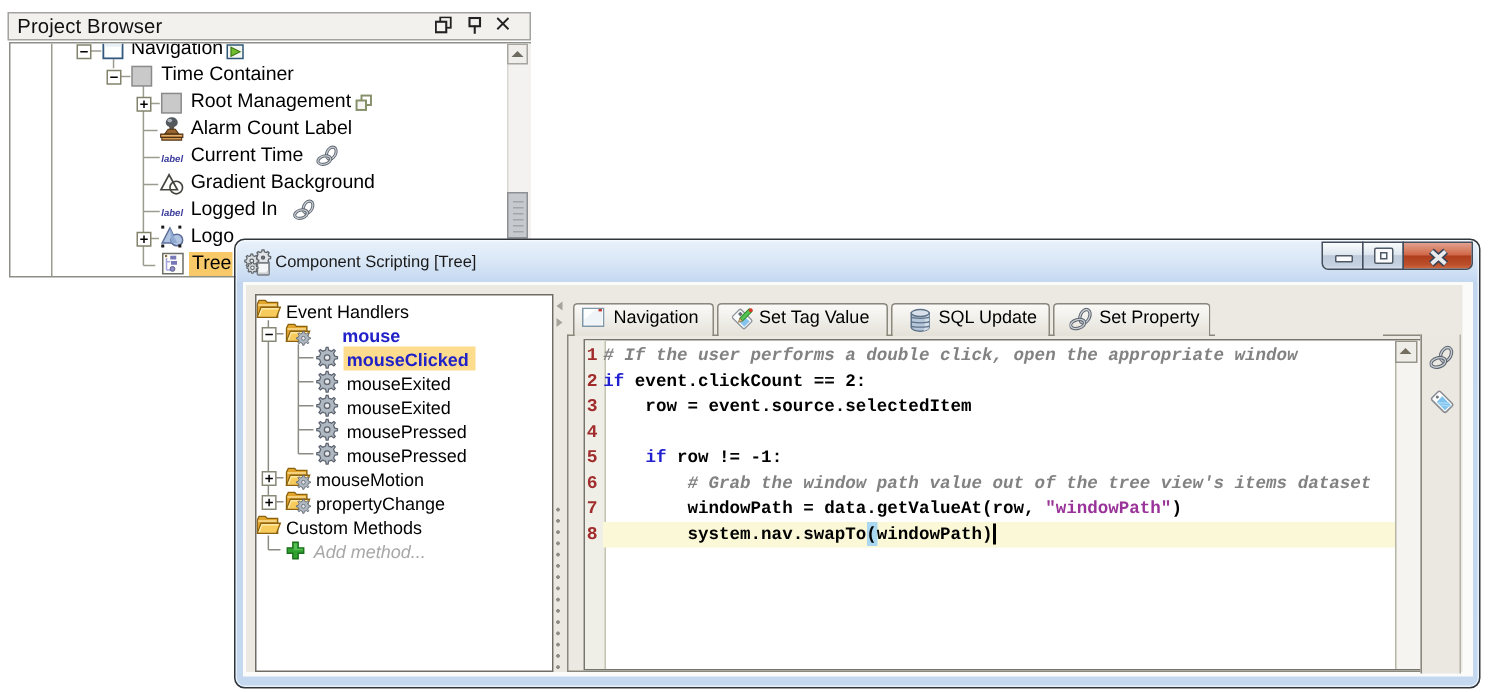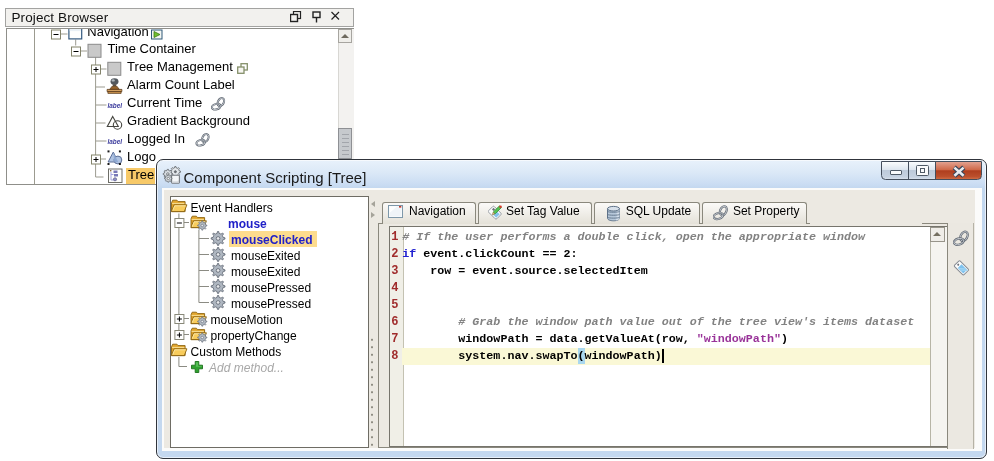--- a/index.html
+++ b/index.html
@@ -17,21 +17,21 @@
 #pbSbTrack{left:337.5px;top:28.5px;width:15px;height:154px;background:#F3F2F0;border-left:1px solid #D8D7D3;}
 #pbSbUp{left:337.5px;top:29px;width:14.5px;height:14px;background:#EFEEEA;border:1px solid #A7A5A0;box-sizing:border-box;}
 #pbSbThumb{left:338px;top:128px;width:13.5px;height:31px;background:#C6C9CD;border:1px solid #8E9094;box-sizing:border-box;overflow:hidden;}
 
 #dlg{left:156px;top:159px;width:829px;height:298px;border:1.4px solid #30343B;
   border-radius:7px;
   background:linear-gradient(180deg,#E8F1FB 0%,#DCE9F7 4%,#CBDDF3 8%,#C2D7EF 9.6%,#C4D8EF 100%);
   box-shadow:inset 0 0 0 1px rgba(255,255,255,.6);}
 #dlgClient{left:5px;top:27.5px;width:820px;height:263px;background:#FBFBFA;}
 #dlgGray{left:7px;top:30px;width:811px;height:258px;background:#ECE9E2;}
-#dlgTitleTxt{left:26.5px;top:8.5px;font-size:15px;color:#1A1A1A;}
+#dlgTitleTxt{left:26.5px;top:8.5px;font-size:11px;color:#1A1A1A;}
 
 .cap{position:absolute;top:1px;height:18.5px;border:1px solid #444E5C;box-sizing:border-box;}
 #capMin{left:724px;width:28px;background:linear-gradient(180deg,#FAFCFD,#DDE6EF 45%,#BECBDB 50%,#C6D2E1 88%,#D8E1EC);border-bottom-left-radius:4.5px;}
 #capMax{left:751px;width:28px;background:linear-gradient(180deg,#FAFCFD,#DDE6EF 45%,#BECBDB 50%,#C6D2E1 88%,#D8E1EC);}
 #capClose{left:778px;width:47px;background:linear-gradient(180deg,#E2A18F,#D06A4A 45%,#AF3E1E 52%,#BB4F2C 85%,#CE6A42);border-bottom-right-radius:4.5px;}
 
 #evtPanel{left:13.1px;top:36.1px;width:196.5px;height:250px;background:#fff;border:1px solid #6E6C64;}
 .evrow{position:absolute;font-size:12px;color:#000;white-space:nowrap;}
 .evbold{font-weight:bold;color:#2121C8;}
 
@@ -189,21 +189,21 @@
         <line x1="3" y1="11.5" x2="5.5" y2="11.5" stroke="#A5A5E0"></line>
         <path d="M5.5 2 L9.5 2 L9.5 4.5 L5.5 4.5 z" fill="#7878B8"></path>
         <path d="M6 5.5 L10 5.5 L10 8 L6 8 z" fill="#7878B8"></path>
         <circle cx="7" cy="10.8" r="1.6" fill="#9090C8" stroke="#50507A" stroke-width="0.6"></circle>
         <rect x="2" y="1.5" width="1.4" height="1.4" fill="#8A6A3A"></rect>
       </g>
     </g>
   </svg>
   <div class="pbrow" style="left:80.3px;top:-4.5px">Navigation</div>
   <div class="pbrow" style="left:100.5px;top:12.5px">Time Container</div>
-  <div class="pbrow" style="left:120.1px;top:30.5px">Tree Management</div>
+  <div class="pbrow" style="left:120.1px;top:30.5px">Root Management</div>
   <div class="pbrow" style="left:120.1px;top:48.5px">Alarm Count Label</div>
   <div class="pbrow" style="left:120.1px;top:66.5px">Current Time</div>
   <div class="pbrow" style="left:120.1px;top:84.5px">Gradient Background</div>
   <div class="pbrow" style="left:120.1px;top:102.5px">Logged In</div>
   <div class="pbrow" style="left:120.1px;top:120.5px">Logo</div>
   <div class="pbrow" style="left:121px;top:138.5px">Tree</div>
 </div>
 <div class="abs" id="pbSbTrack"></div>
 <div class="abs" id="pbSbUp">
     <div class="tri" style="left:2.2px;top:4.2px;border-left:4.6px solid transparent;border-right:4.6px solid transparent;border-bottom:4.8px solid #6E6A5E"></div>
@@ -404,20 +404,21 @@
   <div class="lnum" style="top:86.5px">2</div>
   <div class="lnum" style="top:103.5px">3</div>
   <div class="lnum" style="top:120.5px">4</div>
   <div class="lnum" style="top:137.5px">5</div>
   <div class="lnum" style="top:154.5px">6</div>
   <div class="lnum" style="top:171.5px">7</div>
   <div class="lnum" style="top:188.5px">8</div>
   <div class="cl cmt" style="top:68.5px"># If the user performs a double click, open the appropriate window</div>
   <div class="cl" style="top:85.5px"><span class="kw">if</span> event.clickCount == 2:</div>
   <div class="cl" style="top:102.5px">    row = event.source.selectedItem</div>
+  <div class="cl" style="top:136.5px">    <span class="kw">if</span> row != -1:</div>
   <div class="cl cmt" style="top:153.5px">        # Grab the window path value out of the tree view's items dataset</div>
   <div class="cl" style="top:170.5px">        windowPath = data.getValueAt(row, <span class="str">"windowPath"</span>)</div>
   <div class="abs" id="parhl"></div>
   <div class="cl" style="top:187.5px">        system.nav.swapTo(windowPath)</div>
   <div class="abs" id="caret"></div>
   <div class="abs" id="edSb"></div>
   <div class="abs" id="edSbUp">
       <div class="tri" style="left:1.8px;top:4.2px;border-left:4.8px solid transparent;border-right:4.8px solid transparent;border-bottom:4.8px solid #746F60"></div>
     </div>
 

